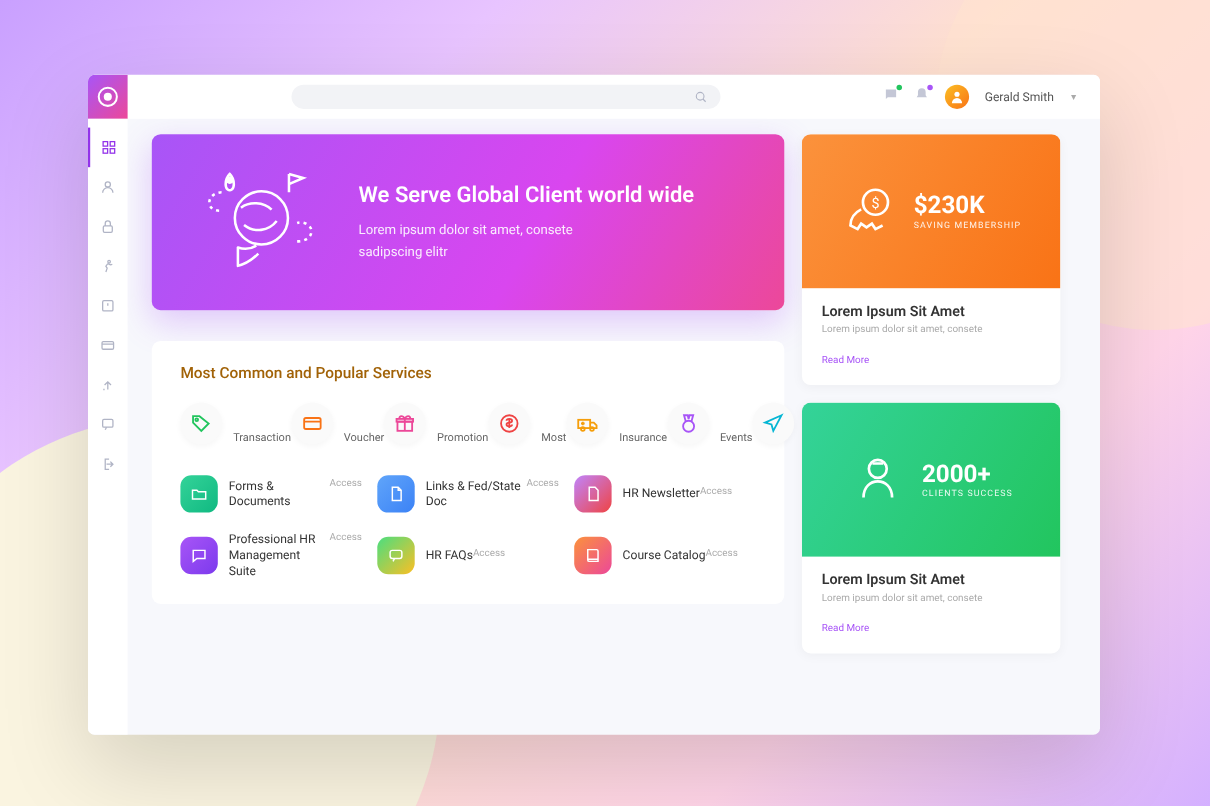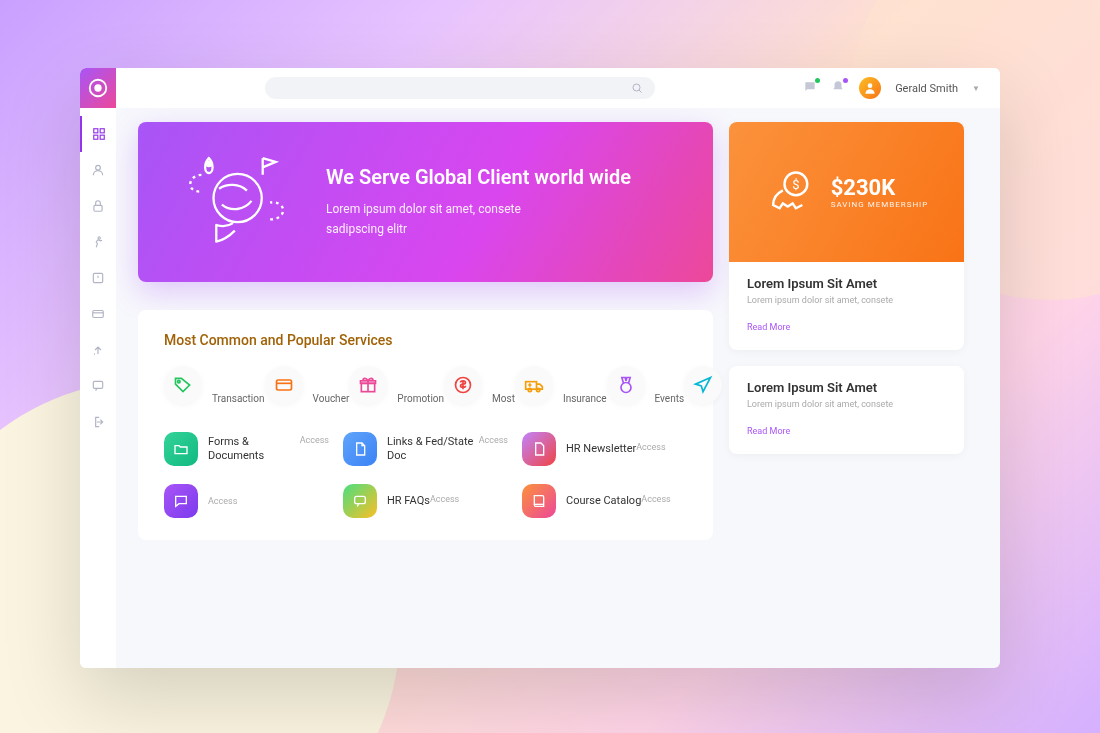--- a/index.html
+++ b/index.html
@@ -318,20 +318,21 @@
                     <span class="res-sub">Access</span>
                   </div>
               </div>
               <div class="res">
                 <div class="res-ico" style="background:linear-gradient(135deg,#a855f7,#7c3aed)">
                     <svg width="16" height="16" viewBox="0 0 24 24" fill="none" stroke="#fff" stroke-width="2">
                       <path d="M4 5h16v11H9l-5 4z"></path>
                     </svg>
                   </div>
                 <div class="res-txt">
+                    <span class="res-title">Professional HR Management Suite</span>
                     <span class="res-sub">Access</span>
                   </div>
               </div>
               <div class="res">
                 <div class="res-ico" style="background:linear-gradient(135deg,#4ade80,#fbbf24)">
                     <svg width="16" height="16" viewBox="0 0 24 24" fill="none" stroke="#fff" stroke-width="2">
                       <rect x="4" y="5" width="16" height="11" rx="3"></rect>
                       <path d="M10 16l-2 4"></path>
                     </svg>
                   </div>
@@ -370,20 +371,31 @@
               </div>
             </div>
             <div class="stat-bot">
               <h4>Lorem Ipsum Sit Amet</h4>
               <p>Lorem ipsum dolor sit amet, consete</p>
               <a>Read More</a>
             </div>
           </div>
 
           <div class="stat-card">
+            <div class="stat-top grad-green">
+              <svg viewBox="0 0 64 64" fill="none" stroke="#fff" stroke-width="3">
+                  <circle cx="32" cy="20" r="10"></circle>
+                  <path d="M16 52c0-12 8-18 16-18s16 6 16 18"></path>
+                  <path d="M26 14h12"></path>
+                </svg>
+              <div>
+                <div class="stat-val">2000+</div>
+                <div class="stat-lbl">CLIENTS SUCCESS</div>
+              </div>
+            </div>
             <div class="stat-bot">
               <h4>Lorem Ipsum Sit Amet</h4>
               <p>Lorem ipsum dolor sit amet, consete</p>
               <a>Read More</a>
             </div>
           </div>
         </div>
       </div>
     </div>
   </div>

